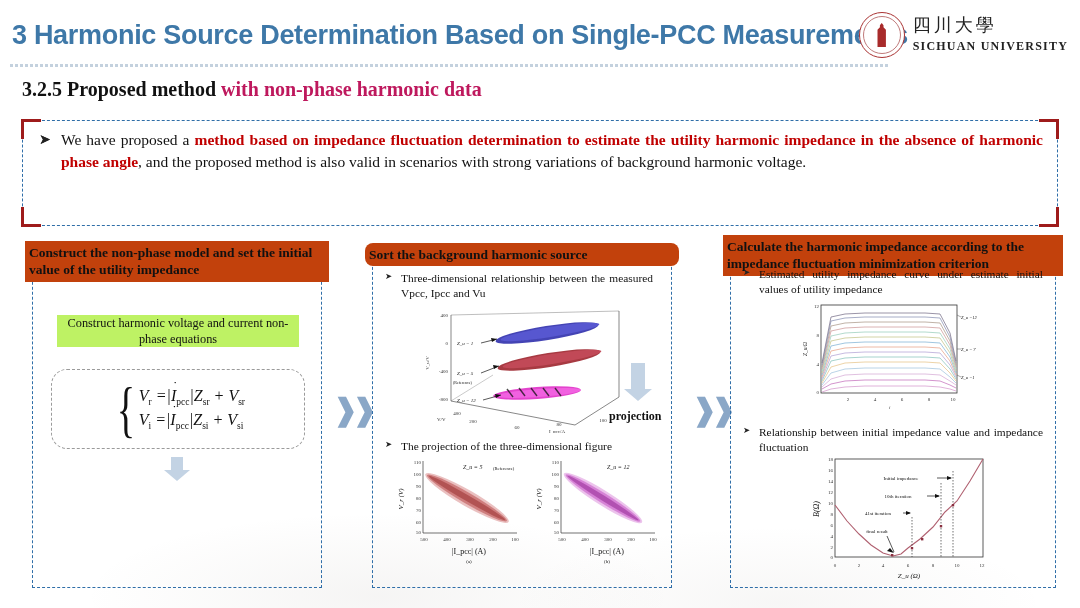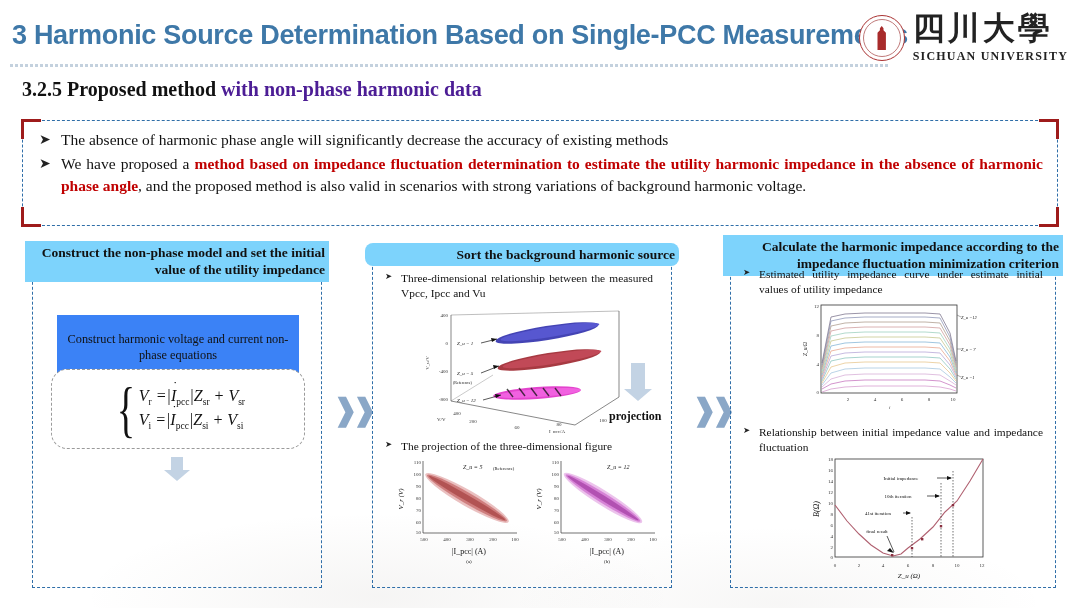--- a/index.html
+++ b/index.html
@@ -45,34 +45,34 @@
   .logo-seal::before{
     content:""; position:absolute; inset:3px; border-radius:50%;
     border:0.8px solid #c07a7a;
   }
   .logo-seal .tower{
     width:15px; height:24px; background:#a82b2b;
     clip-path: polygon(50% 0%, 62% 9%, 62% 18%, 78% 28%, 78% 100%, 22% 100%, 22% 28%, 38% 18%, 38% 9%);
   }
   .logo-cn {
     font-family:"Liberation Serif", serif;
-    font-size:32px; font-weight:bold; color:#222; letter-spacing:3px; line-height:1;
+    font-size:18px; font-weight:normal; color:#222; letter-spacing:3px; line-height:1;
   }
   .logo-en {
     font-family:"Liberation Serif", serif;
     font-size:12px; font-weight:bold; color:#222; letter-spacing:1.2px; margin-top:5px;
   }
 
   
   .subtitle {
     position:absolute; left:22px; top:78px;
     font-size:20px; font-weight:bold; color:#111;
     font-family:"Liberation Serif", serif;
   }
-  .subtitle .blue { color:#4c1d95; }
+  .subtitle .blue { color:#be185d; }
 
   
   .callout {
     position:absolute; left:22px; top:120px; width:1036px; height:106px;
     border:1.4px dashed #2f6ea8; background:#fff;
   }
   .corner { position:absolute; width:20px; height:20px; border-color:#9e1b1b; border-style:solid; border-width:0;}
   .corner.tl { left:-2px; top:-2px; border-left-width:3px; border-top-width:3px;}
   .corner.tr { right:-2px; top:-2px; border-right-width:3px; border-top-width:3px;}
   .corner.bl { left:-2px; bottom:-2px; border-left-width:3px; border-bottom-width:3px;}
@@ -91,39 +91,39 @@
   
   .col {
     position:absolute; top:252px; border:1.3px dashed #2f6ea8; background:transparent;
   }
   .col-1 { left:32px;  width:290px; height:336px; }
   .col-2 { left:372px; width:300px; height:336px; }
   .col-3 { left:730px; width:326px; height:336px; }
 
   .col-head {
     position:absolute; top:-12px; left:-8px; right:-8px;
-    background:#7dd3fc; text-align:right;
+    background:#c2410c; text-align:left;
     font-size:13.5px; font-weight:bold; color:#111; line-height:1.28;
     padding:3px 4px; font-family:"Liberation Serif", serif;
   }
   .col-2 .col-head { top:-10px;border-radius:8px; }
   .col-3 .col-head { top:-18px; }
 
   
   .chev {
     position:absolute; top:392px; font-size:30px; font-weight:bold;
     color:#8aa7c7; letter-spacing:-6px; font-family:"Liberation Sans", sans-serif;
   }
   .chev-1 { left:333px; }
   .chev-2 { left:692px; }
 
   
   .grey-box {
-    background:#3b82f6; color:#111; font-size:12.3px; text-align:center;
-    line-height:1.32; padding:16px 8px;
+    background:#bef264; color:#111; font-size:12.3px; text-align:center;
+    line-height:1.32; padding:0 8px;
   }
   .c1-box1 { position:absolute; left:24px; top:62px; width:242px; }
   .eq-box {
     position:absolute; left:18px; top:116px; width:254px; height:80px;
     border:1.4px dashed #9a9a9a; border-radius:16px; background:#fff;
     display:flex; align-items:center; justify-content:center;
   }
   .eqs { display:flex; align-items:center; font-family:"Liberation Serif", serif; }
   .brace {
     font-size:62px; line-height:1; color:#111; font-weight:300;
@@ -212,21 +212,20 @@
   </div>
 
   <div class="callout">
     <div class="corner tl"></div>
     <div class="corner tr"></div>
     <div class="corner bl"></div>
     <div class="corner br"></div>
     <ul>
       <li>
         <span class="bullet-arrow">➤</span>
-        <span>The absence of harmonic phase angle will significantly decrease the accuracy of existing methods</span>
       </li>
       <li>
         <span class="bullet-arrow">➤</span><span>We have proposed a </span><span class="red-bold">method based on impedance fluctuation determination to estimate the utility harmonic impedance in the absence of harmonic phase angle</span><span>, and the proposed method is also valid in scenarios with strong variations of background harmonic voltage.</span>
       </li>
     </ul>
   </div>
 
   <div class="chev chev-1">❱❱</div>
   <div class="chev chev-2">❱❱</div>
 

